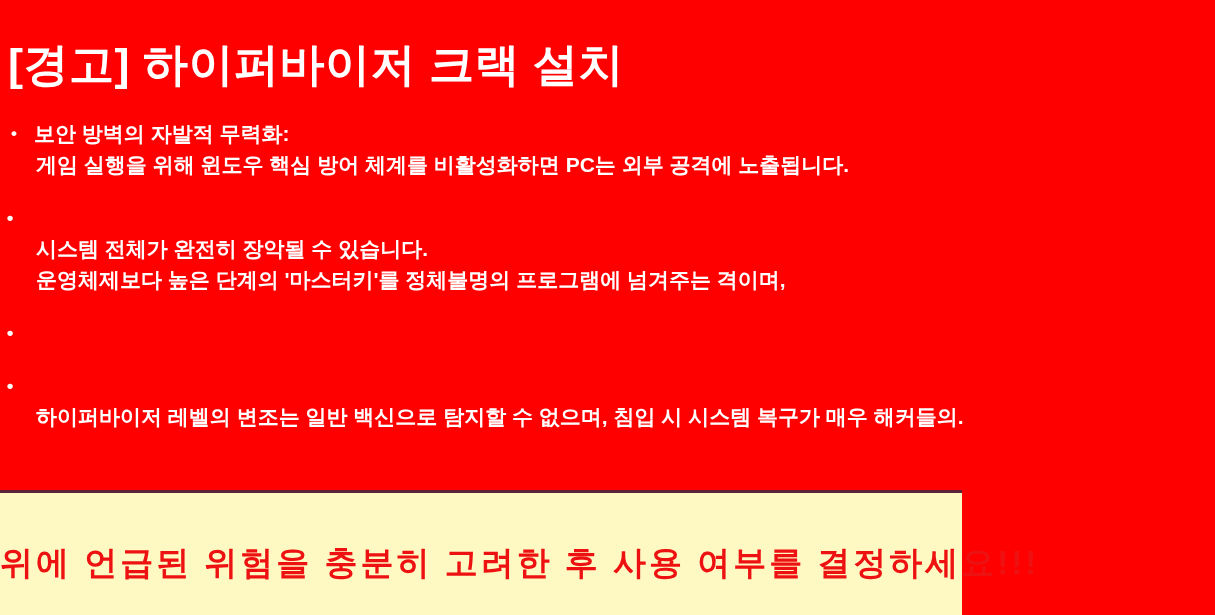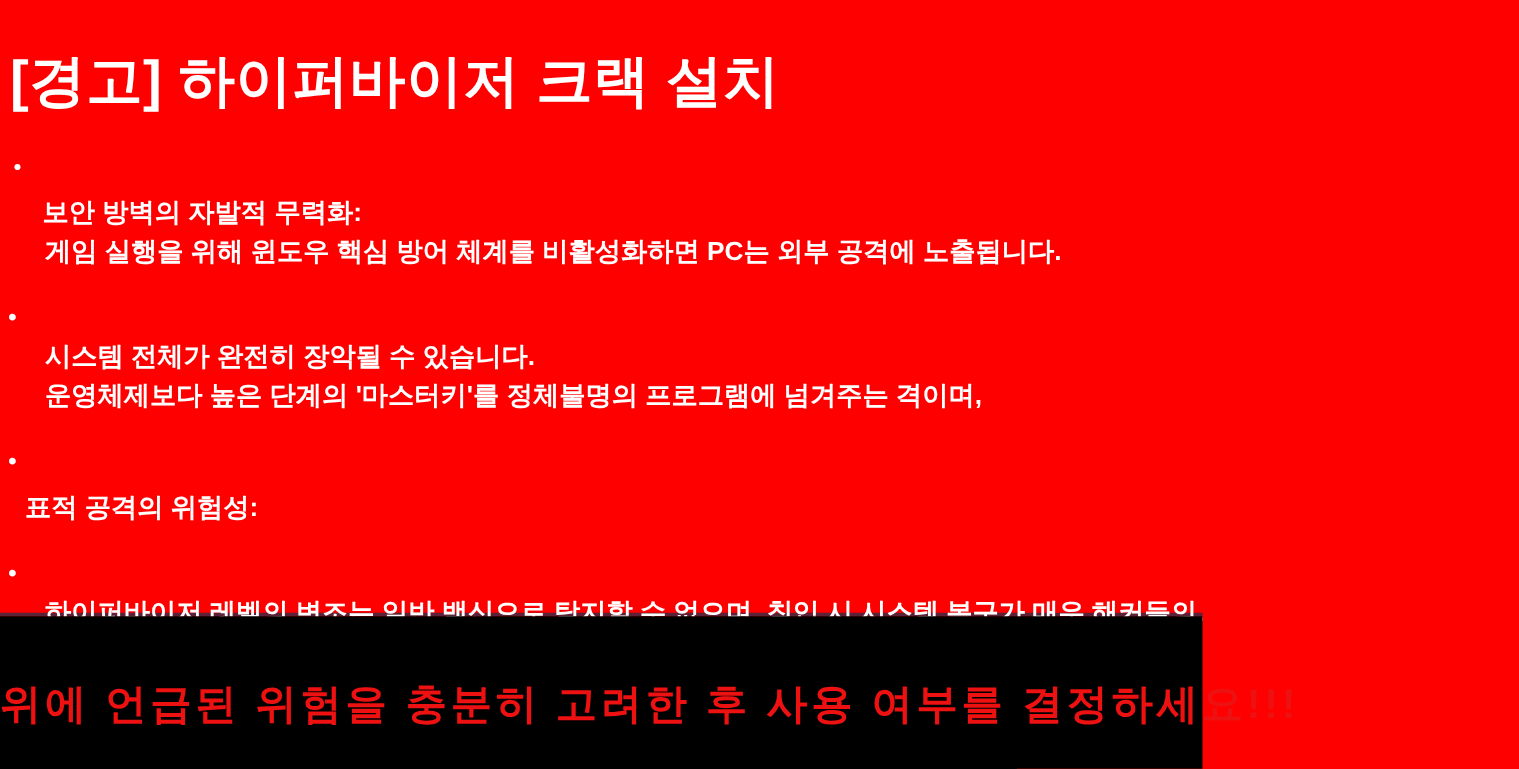--- a/index.html
+++ b/index.html
@@ -86,21 +86,20 @@
     flex: 0 0 auto;
   }
 
   .risk-item.first-item .bullet-icon {
     width: 28px;
     font-size: 17px;
   }
 
   .risk-heading {
     display: inline-block;
-    margin-top: 37px;
   }
 
   .risk-item.first-item .risk-heading {
     padding-left: 6px;
   }
 
   .risk-lines {
     margin: 0;
     padding: 0;
     list-style: none;
@@ -117,23 +116,24 @@
 
   
   .divider {
     height: 3px;
     background: #5c2338;
     flex: 0 0 auto;
   }
 
   
   .footer-banner {
-    background: #000000;
+    background: #fef9c3;
     flex: 1 1 auto;
     position: relative;
+    text-decoration: underline;
   }
 
   .footer-message {
     position: absolute;
     left: 0;
     right: 0;
     top: 50px;
     text-align: center;
     color: #ee1111;
     font-size: 33px;
@@ -171,21 +171,20 @@
         </div>
         <ul class="risk-lines">
           <li class="risk-line">시스템 전체가 완전히 장악될 수 있습니다.</li>
           <li class="risk-line">운영체제보다 높은 단계의 '마스터키'를 정체불명의 프로그램에 넘겨주는 격이며,</li>
         </ul>
       </li>
 
       <li class="risk-item">
         <div class="risk-heading-row">
           <span class="bullet-icon">•</span>
-          <span class="risk-heading">표적 공격의 위험성:</span>
         </div>
       </li>
 
       <li class="risk-item">
         <div class="risk-heading-row">
           <span class="bullet-icon">•</span>
         </div>
         <ul class="risk-lines">
           <li class="risk-line">하이퍼바이저 레벨의 변조는 일반 백신으로 탐지할 수 없으며, 침입 시 시스템 복구가 매우 해커들의.</li>
         </ul>

